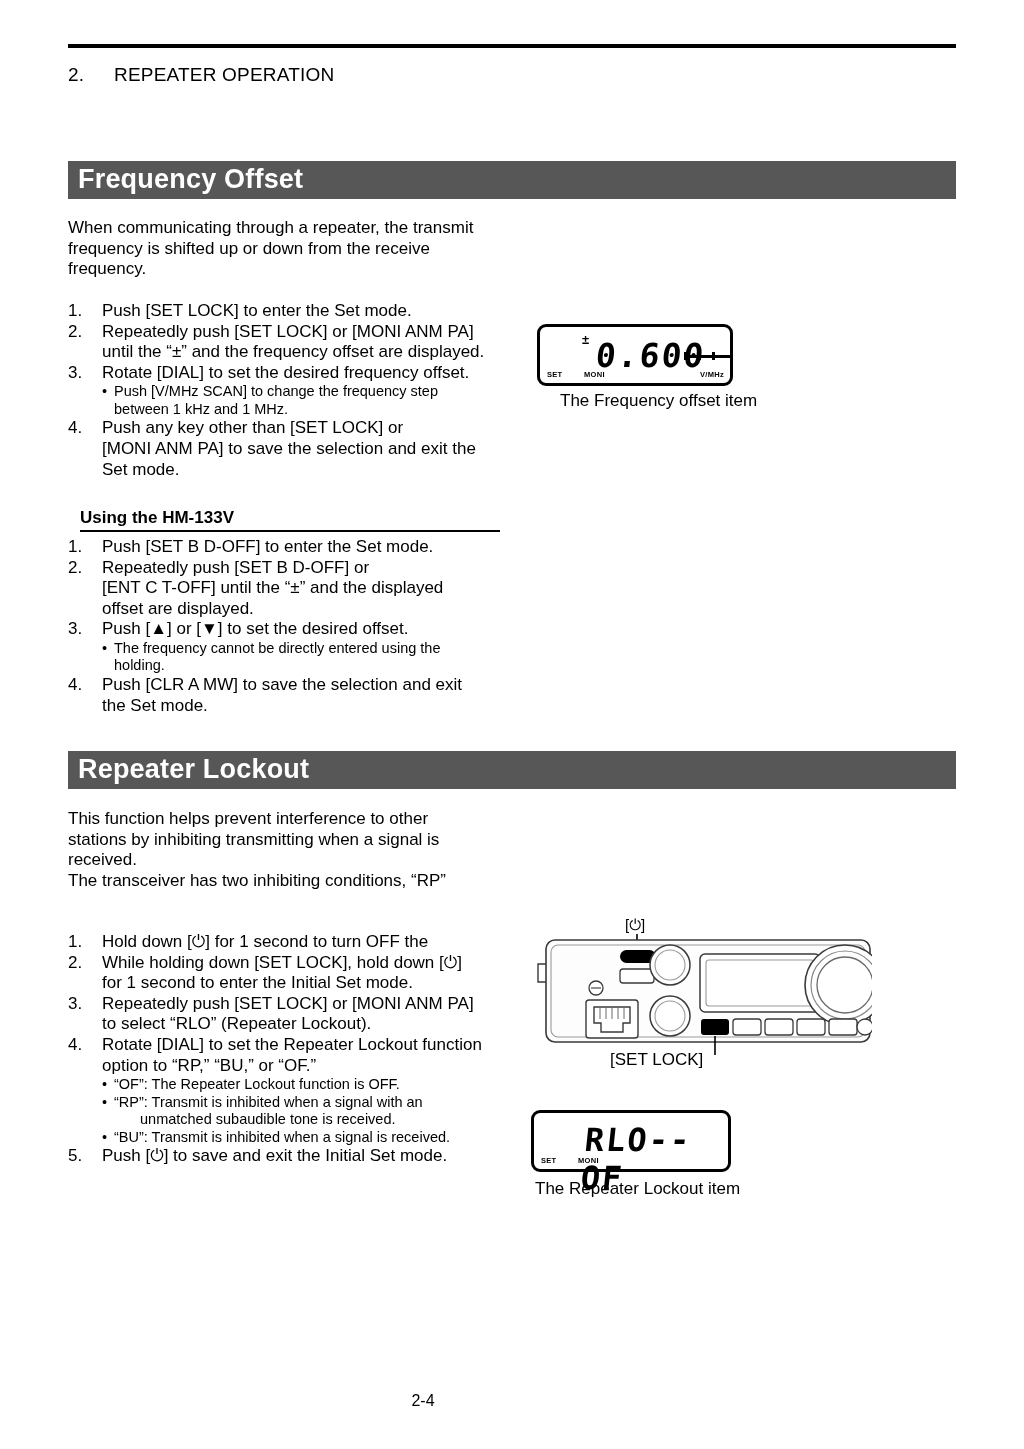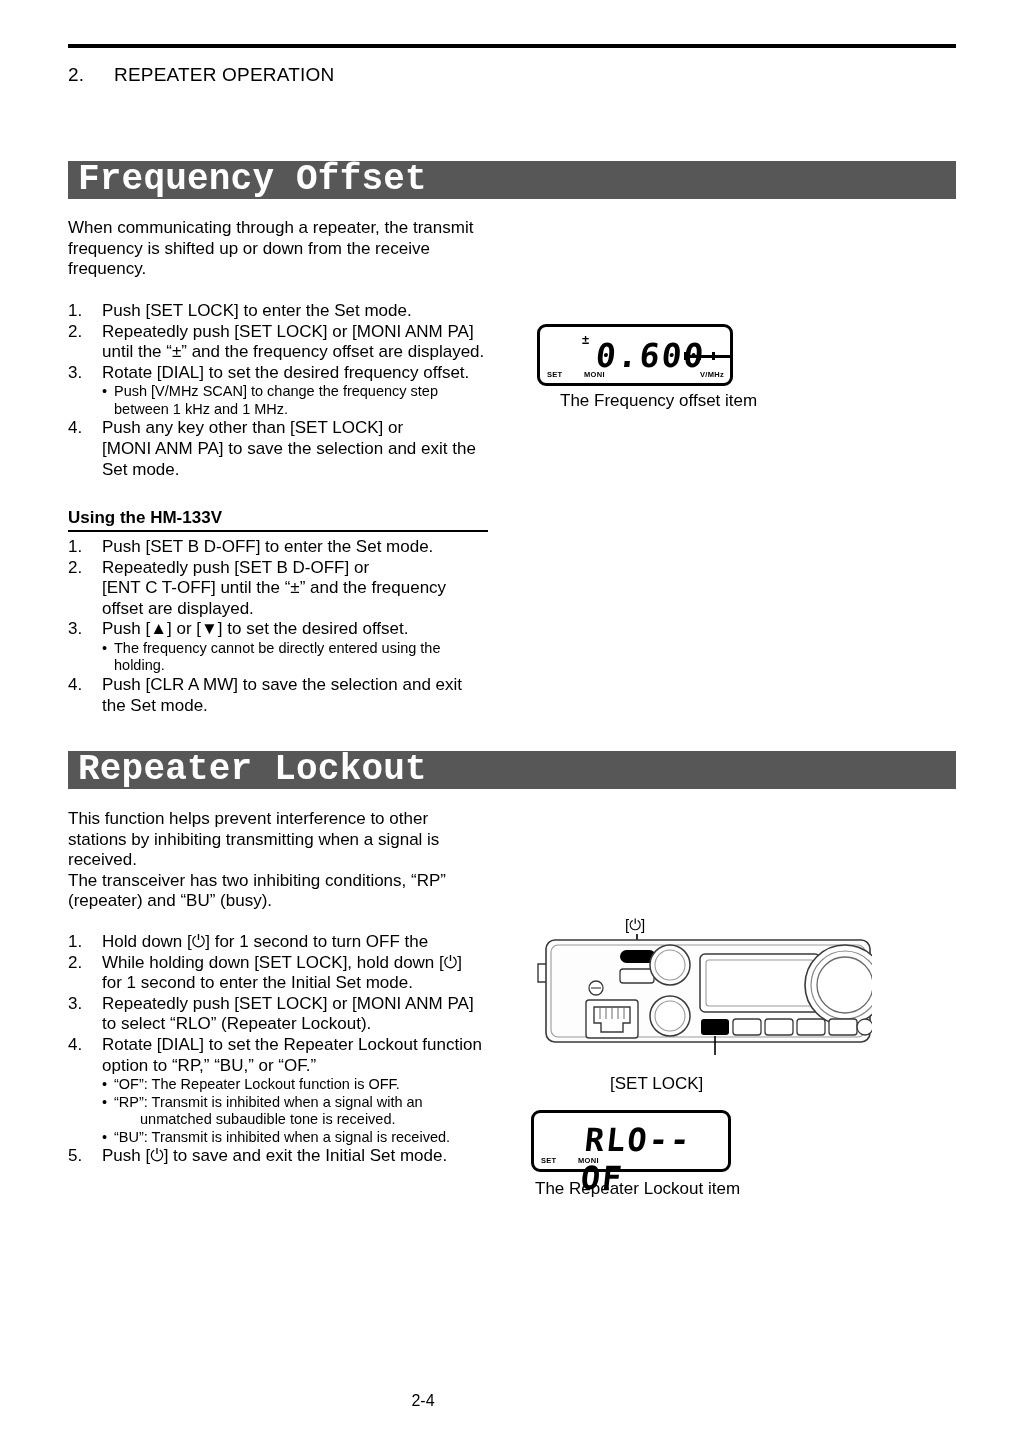--- a/index.html
+++ b/index.html
@@ -46,25 +46,24 @@
     height: 38px;
     background: #575757;
     box-sizing: border-box;
   }
   .sec-bar .sec-title {
     position: absolute;
     left: 10px;
     top: 50%;
     transform: translateY(-52%);
     color: #ffffff;
-    font-size: 36px;
+    font-size: 27px;
     font-weight: bold;
     letter-spacing: 0.2px;
     white-space: nowrap;
-    font-family: Liberation Mono, monospace;
   }
 
   
   .para {
     position: absolute;
     font-size: 17px;
     line-height: 20.5px;
     width: 430px;
   }
   .para div { white-space: nowrap; }
@@ -104,20 +103,21 @@
   }
   .sub .line { white-space: nowrap; }
   .sub .hang { padding-left: 26px; }
 
   
   .subhead {
     position: absolute;
     font-size: 17px;
     font-weight: bold;
     width: 420px;
+    margin-left: 12px;
   }
   .subhead .rule {
     margin-top: 2px;
     border-bottom: 2px solid #000000;
     width: 420px;
   }
 
   
   .lcd {
     position: absolute;
@@ -250,21 +250,21 @@
   </div>
 
   <div class="num-list" style="left:68px; top:537px;">
     <div class="li">
       <span class="marker">1.</span>
       <div class="line">Push [SET B D-OFF] to enter the Set mode.</div>
     </div>
     <div class="li">
       <span class="marker">2.</span>
       <div class="line">Repeatedly push [SET B D-OFF] or</div>
-      <div class="line">[ENT C T-OFF] until the “±” and the frequency</div>
+      <div class="line">[ENT C T-OFF] until the “±” and the displayed</div>
       <div class="line">offset are displayed.</div>
     </div>
     <div class="li">
       <span class="marker">3.</span>
       <div class="line">Push [▲] or [▼] to set the desired offset.</div>
     </div>
     <div class="sub">
       <span class="dot">•</span>
       <div class="line">The frequency cannot be directly entered using the</div>
       <div class="line">holding.</div>
@@ -278,21 +278,20 @@
 
   <div class="sec-bar" style="top:751px;">
     <span class="sec-title">Repeater Lockout</span>
   </div>
 
   <div class="para" style="left:68px; top:809px; width:470px;">
     <div>This function helps prevent interference to other</div>
     <div>stations by inhibiting transmitting when a signal is</div>
     <div>received.</div>
     <div>The transceiver has two inhibiting conditions, “RP”</div>
-    <div>(repeater) and “BU” (busy).</div>
   </div>
 
   <div class="num-list" style="left:68px; top:932px; width:450px;">
     <div class="li">
       <span class="marker">1.</span>
       <div class="line">Hold down [⏻] for 1 second to turn OFF the</div>
     </div>
     <div class="li">
       <span class="marker">2.</span>
       <div class="line">While holding down [SET LOCK], hold down [⏻]</div>
@@ -369,21 +368,21 @@
       <rect x="169" y="107" width="28" height="16" rx="3" ry="3" fill="#000"></rect>
       <rect x="201" y="107" width="28" height="16" rx="3" ry="3" fill="#ffffff" stroke="#3a3a3a" stroke-width="1.3"></rect>
       <rect x="233" y="107" width="28" height="16" rx="3" ry="3" fill="#ffffff" stroke="#3a3a3a" stroke-width="1.3"></rect>
       <rect x="265" y="107" width="28" height="16" rx="3" ry="3" fill="#ffffff" stroke="#3a3a3a" stroke-width="1.3"></rect>
       <rect x="297" y="107" width="28" height="16" rx="3" ry="3" fill="#ffffff" stroke="#3a3a3a" stroke-width="1.3"></rect>
       <circle cx="333" cy="115" r="8" fill="#ffffff" stroke="#3a3a3a" stroke-width="1.3"></circle>
 
       <line x1="183" y1="124" x2="183" y2="143" stroke="#000" stroke-width="1.6"></line>
     </svg>
   </div>
-  <div class="caption" style="left:610px; top:1050px;margin-top:24px;">[SET LOCK]</div>
+  <div class="caption" style="left:610px; top:1050px;">[SET LOCK]</div>
 
   <div class="lcd" style="left:531px; top:1110px; width:200px; height:62px;">
     <span class="seg" style="position:absolute; left:49px; top:8px; font-size:32px;">RLO--OF</span>
     <span class="lcd-small" style="left:7px; bottom:4px;">SET</span>
     <span class="lcd-small" style="left:44px; bottom:4px;">MONI</span>
   </div>
   <div class="caption" style="left:535px; top:1179px;">The Repeater Lockout item</div>
 
   <div class="folio">2-4</div>
 

